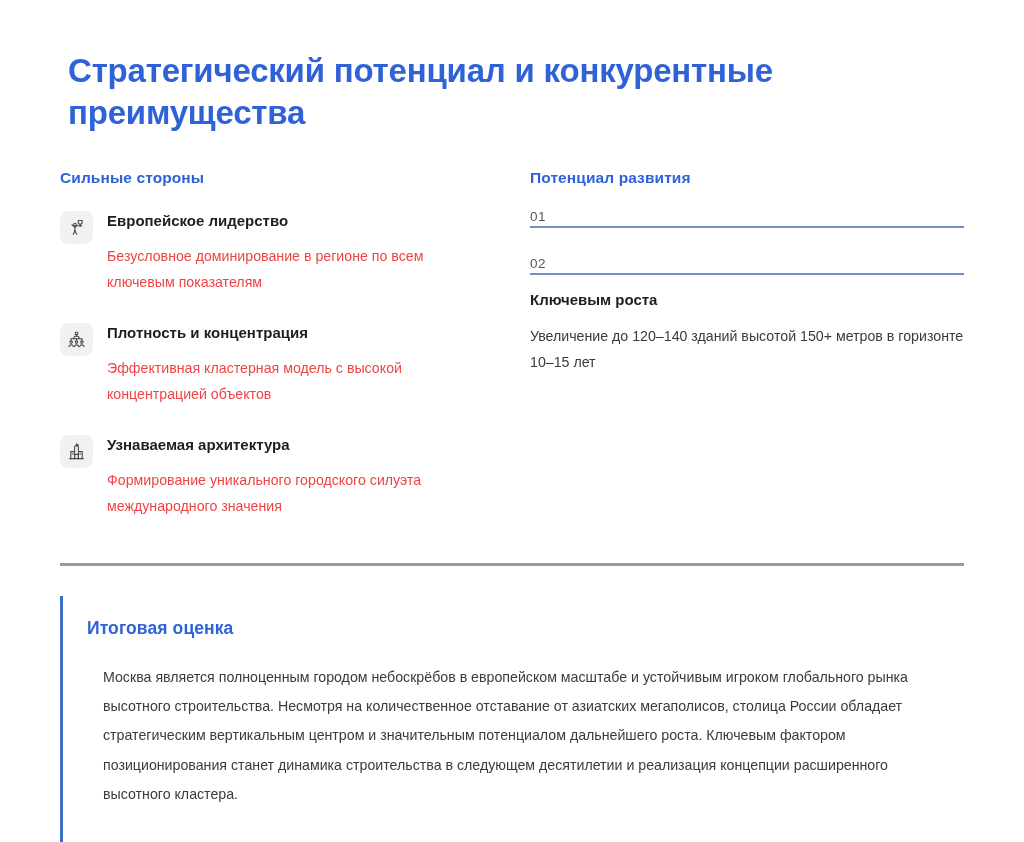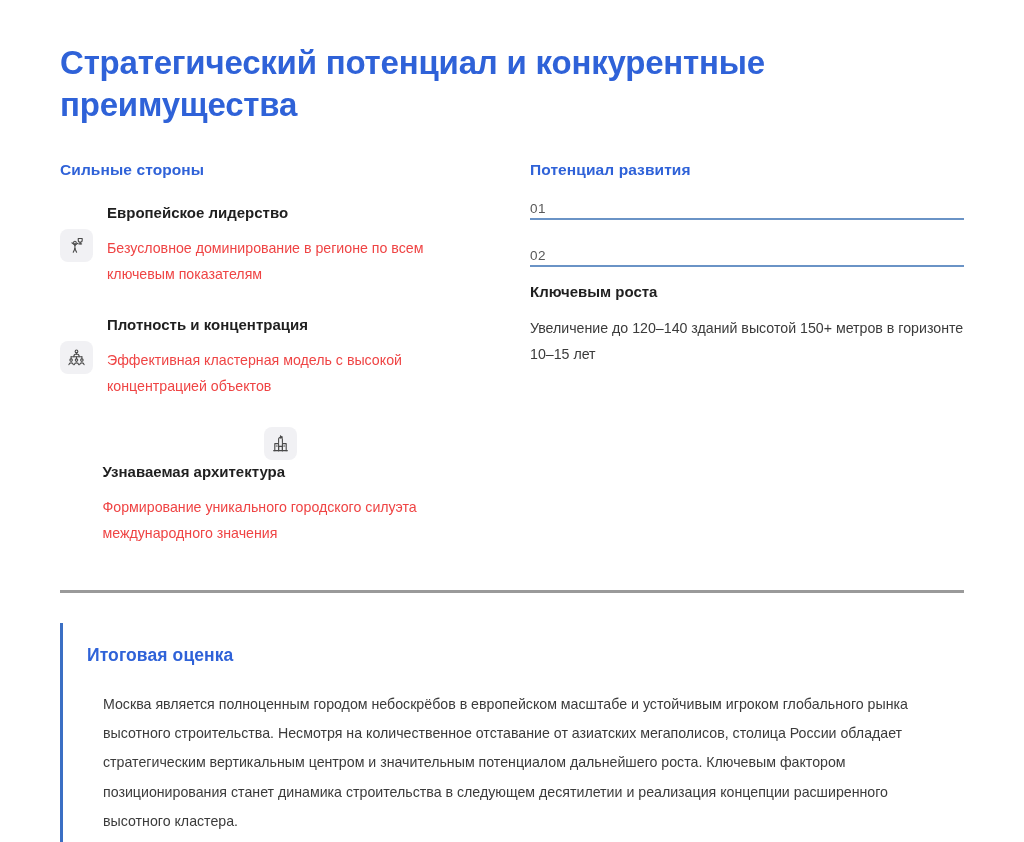--- a/index.html
+++ b/index.html
@@ -18,21 +18,21 @@
   .page {
     position: relative;
     width: 1024px;
     height: 842px;
     box-sizing: border-box;
     padding: 0 60px;
   }
 
   
   .page-title {
-    margin: 0;
+    margin: 8px;
     padding-top: 42px;
     font-size: 33px;
     line-height: 1.26;
     font-weight: 700;
     letter-spacing: -0.2px;
     color: #2f62d8;
     max-width: 760px;
   }
 
   
@@ -56,26 +56,25 @@
     margin: 0 0 22px 0;
     font-size: 15.5px;
     font-weight: 700;
     color: #2f62d8;
     letter-spacing: 0.1px;
   }
 
   
   .strength-item {
     display: flex;
-    align-items: center;
+    align-items: flex-start;
     margin-bottom: 26px;
   }
   .strength-item:last-child {
     margin-bottom: 0;
-    flex-direction: column;
   }
   .icon-box {
     flex: 0 0 33px;
     width: 33px;
     height: 33px;
     border-radius: 8px;
     background: #f1f1f4;
     display: flex;
     align-items: center;
     justify-content: center;

